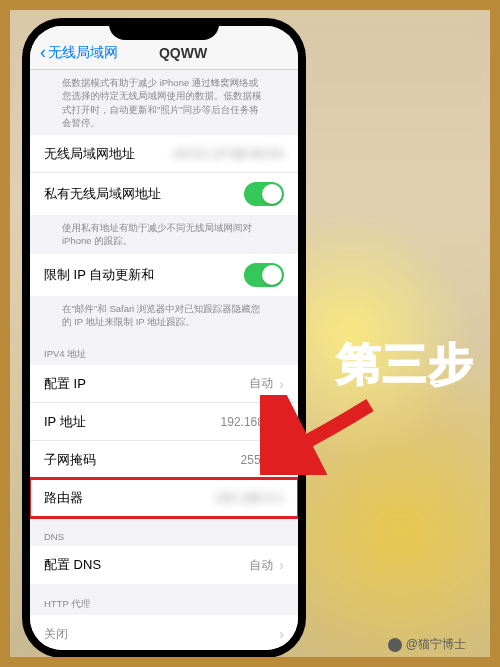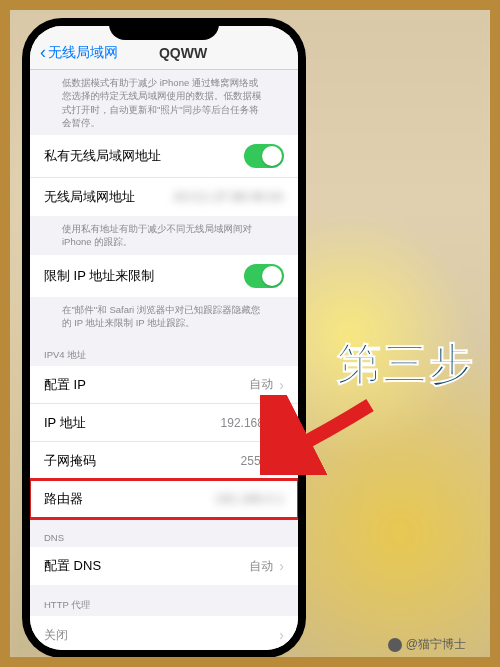--- a/index.html
+++ b/index.html
@@ -150,22 +150,22 @@
     top: -2px;
     bottom: -2px;
     pointer-events: none;
   }
   .callout {
     position: absolute;
     top: 335px;
     right: 25px;
     z-index: 6;
     font-size: 44px;
-    font-weight: 400;
-    color: #0c4a6e;
+    font-weight: 700;
+    color: #3b82f6;
     -webkit-text-stroke: 2px #fff;
     text-stroke: 2px #fff;
     letter-spacing: 2px;
   }
   .arrow {
     position: absolute;
     top: 395px;
     left: 260px;
     z-index: 6;
     width: 120px;
@@ -207,34 +207,34 @@
         <span>无线局域网</span>
       </div>
       <div class="nav-title">QQWW</div>
     </div>
 
     <div class="content">
       <div class="section-note">低数据模式有助于减少 iPhone 通过蜂窝网络或您选择的特定无线局域网使用的数据。低数据模式打开时，自动更新和"照片"同步等后台任务将会暂停。</div>
 
       <div class="cell-group">
         <div class="cell">
+          <span class="cell-label">无线局域网地址</span>
+          <span class="cell-value blurred">A0:C1:1F:88:06:0A</span>
+        </div>
+        <div class="cell">
           <span class="cell-label">私有无线局域网地址</span>
           <div class="switch"></div>
         </div>
-        <div class="cell">
-          <span class="cell-label">无线局域网地址</span>
-          <span class="cell-value blurred">A0:C1:1F:88:06:0A</span>
-        </div>
       </div>
 
       <div class="section-note">使用私有地址有助于减少不同无线局域网间对 iPhone 的跟踪。</div>
 
       <div class="cell-group">
         <div class="cell">
-          <span class="cell-label">限制 IP 地址来限制</span>
+          <span class="cell-label">限制 IP 自动更新和</span>
           <div class="switch"></div>
         </div>
       </div>
 
       <div class="section-note">在"邮件"和 Safari 浏览器中对已知跟踪器隐藏您的 IP 地址来限制 IP 地址跟踪。</div>
 
       <div class="section-header">IPV4 地址</div>
       <div class="cell-group">
         <div class="cell">
           <span class="cell-label">配置 IP</span>

